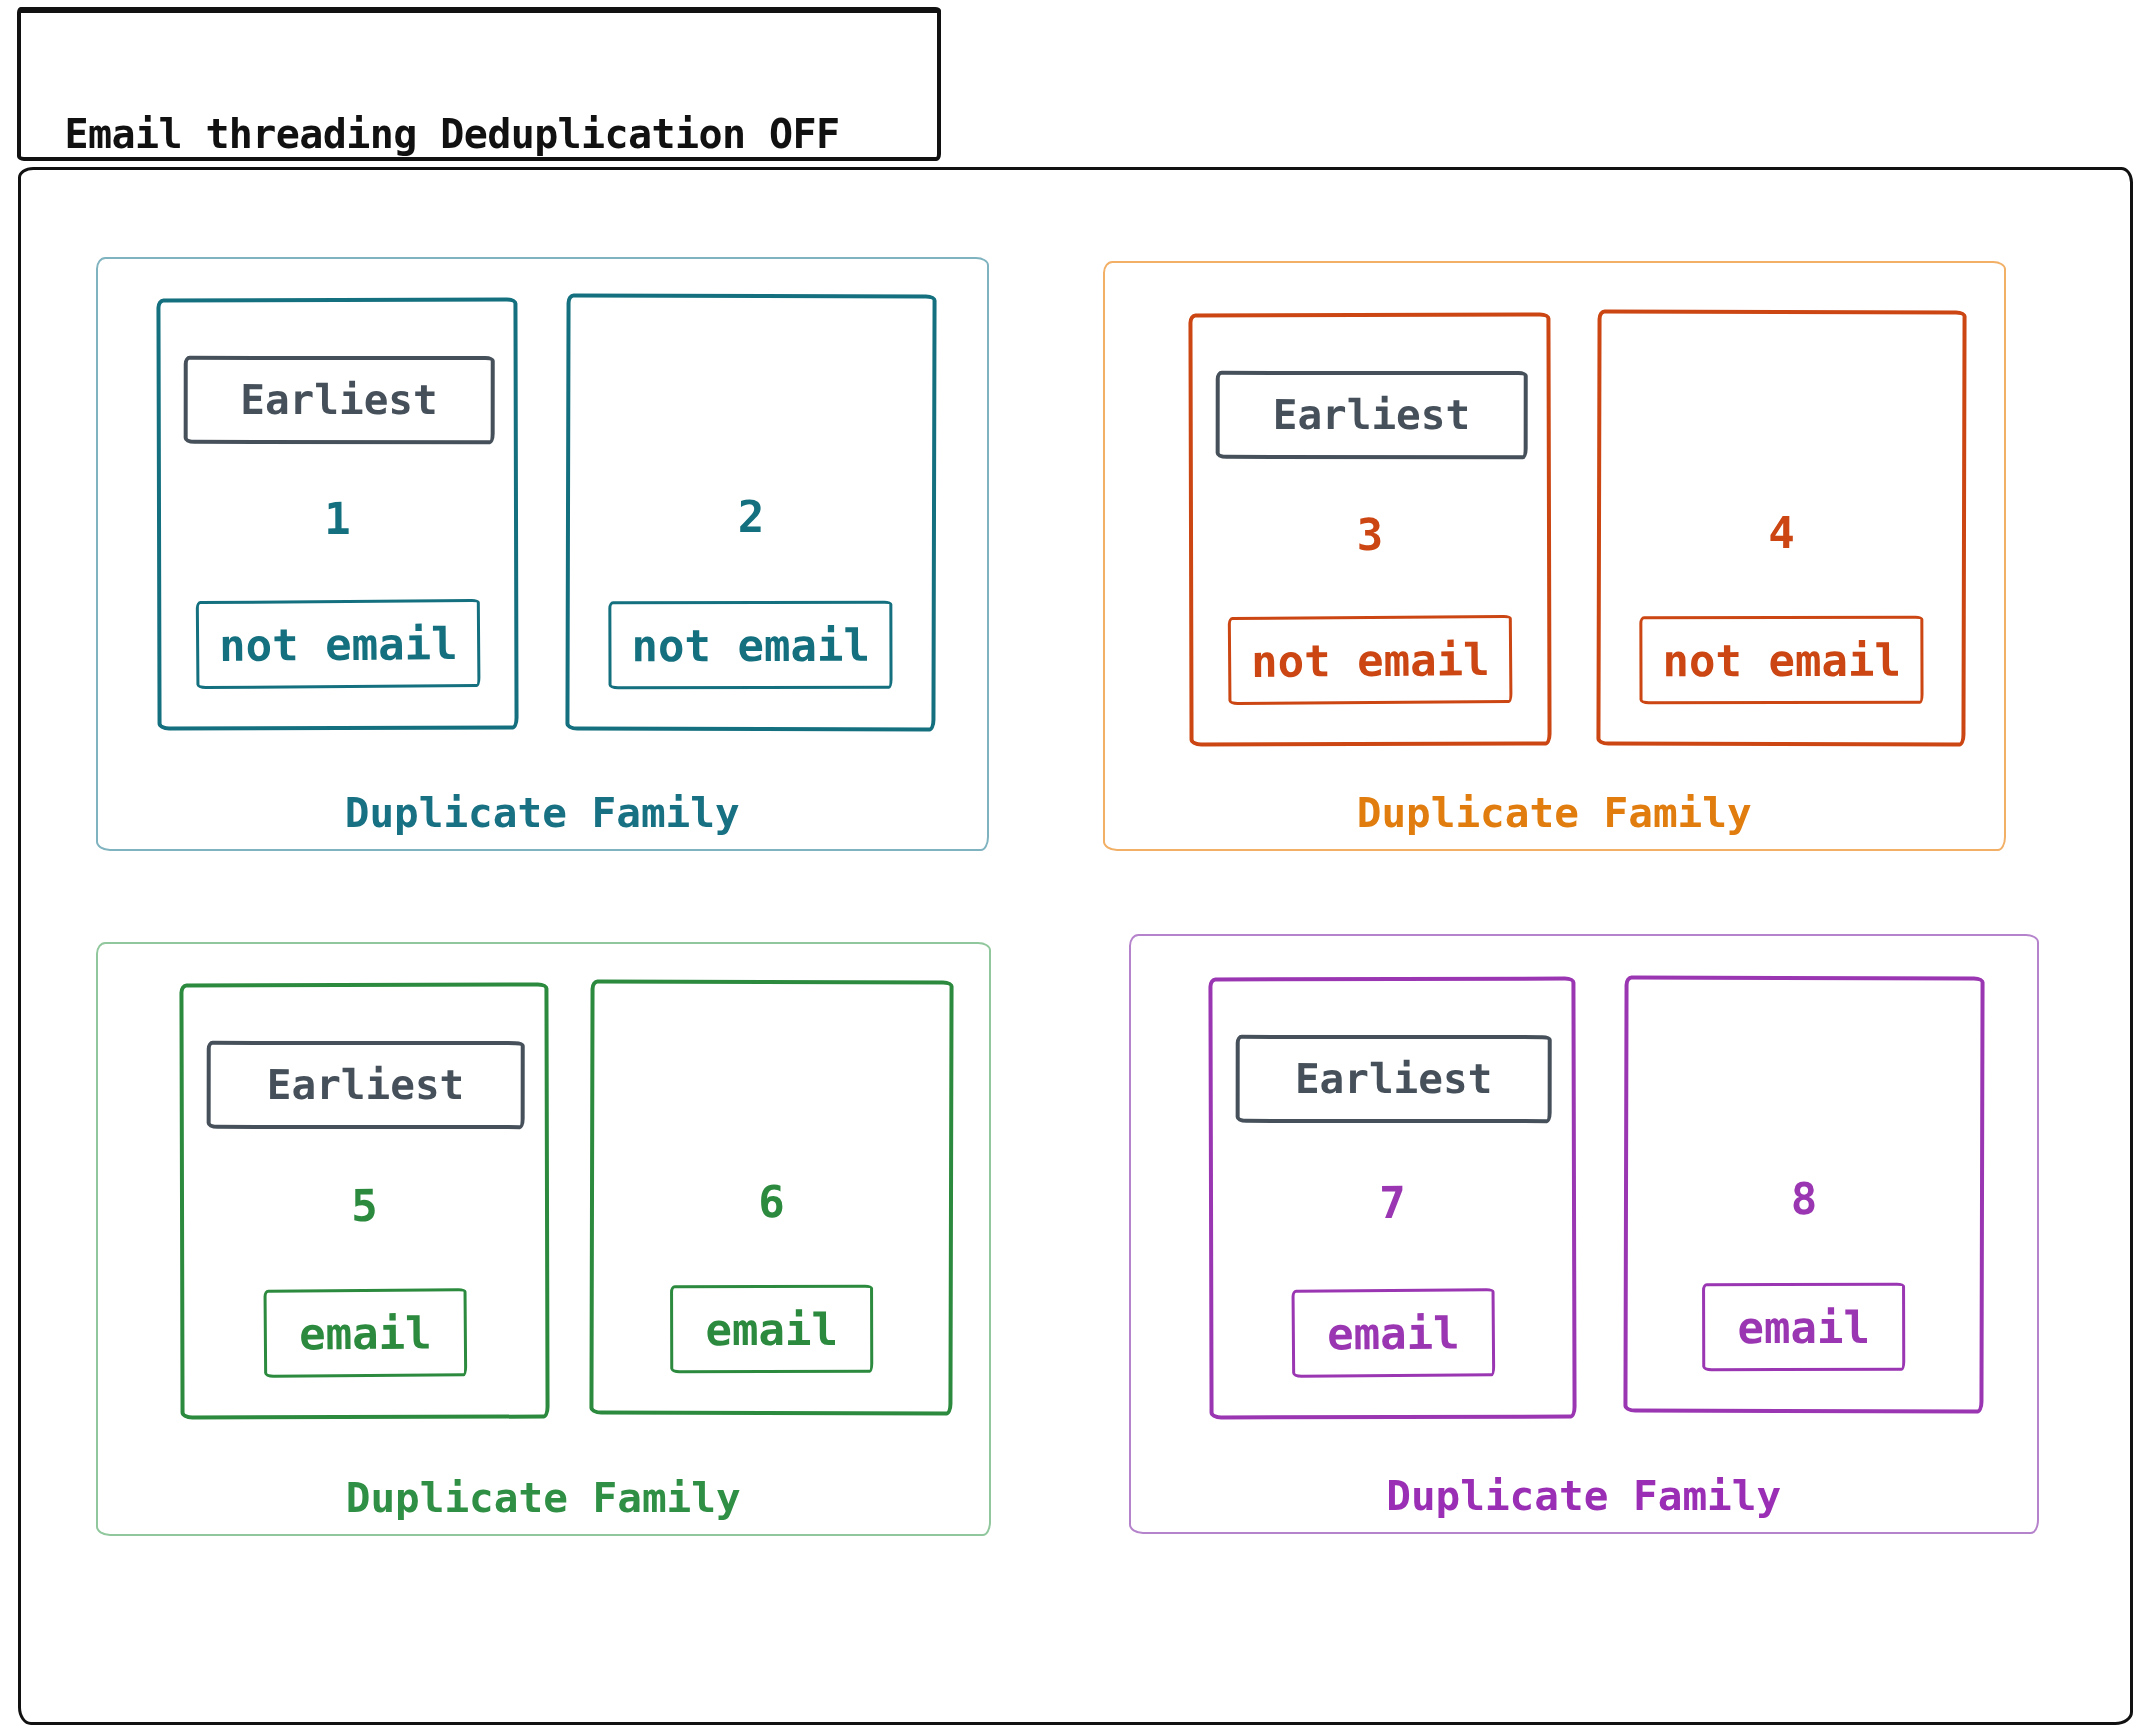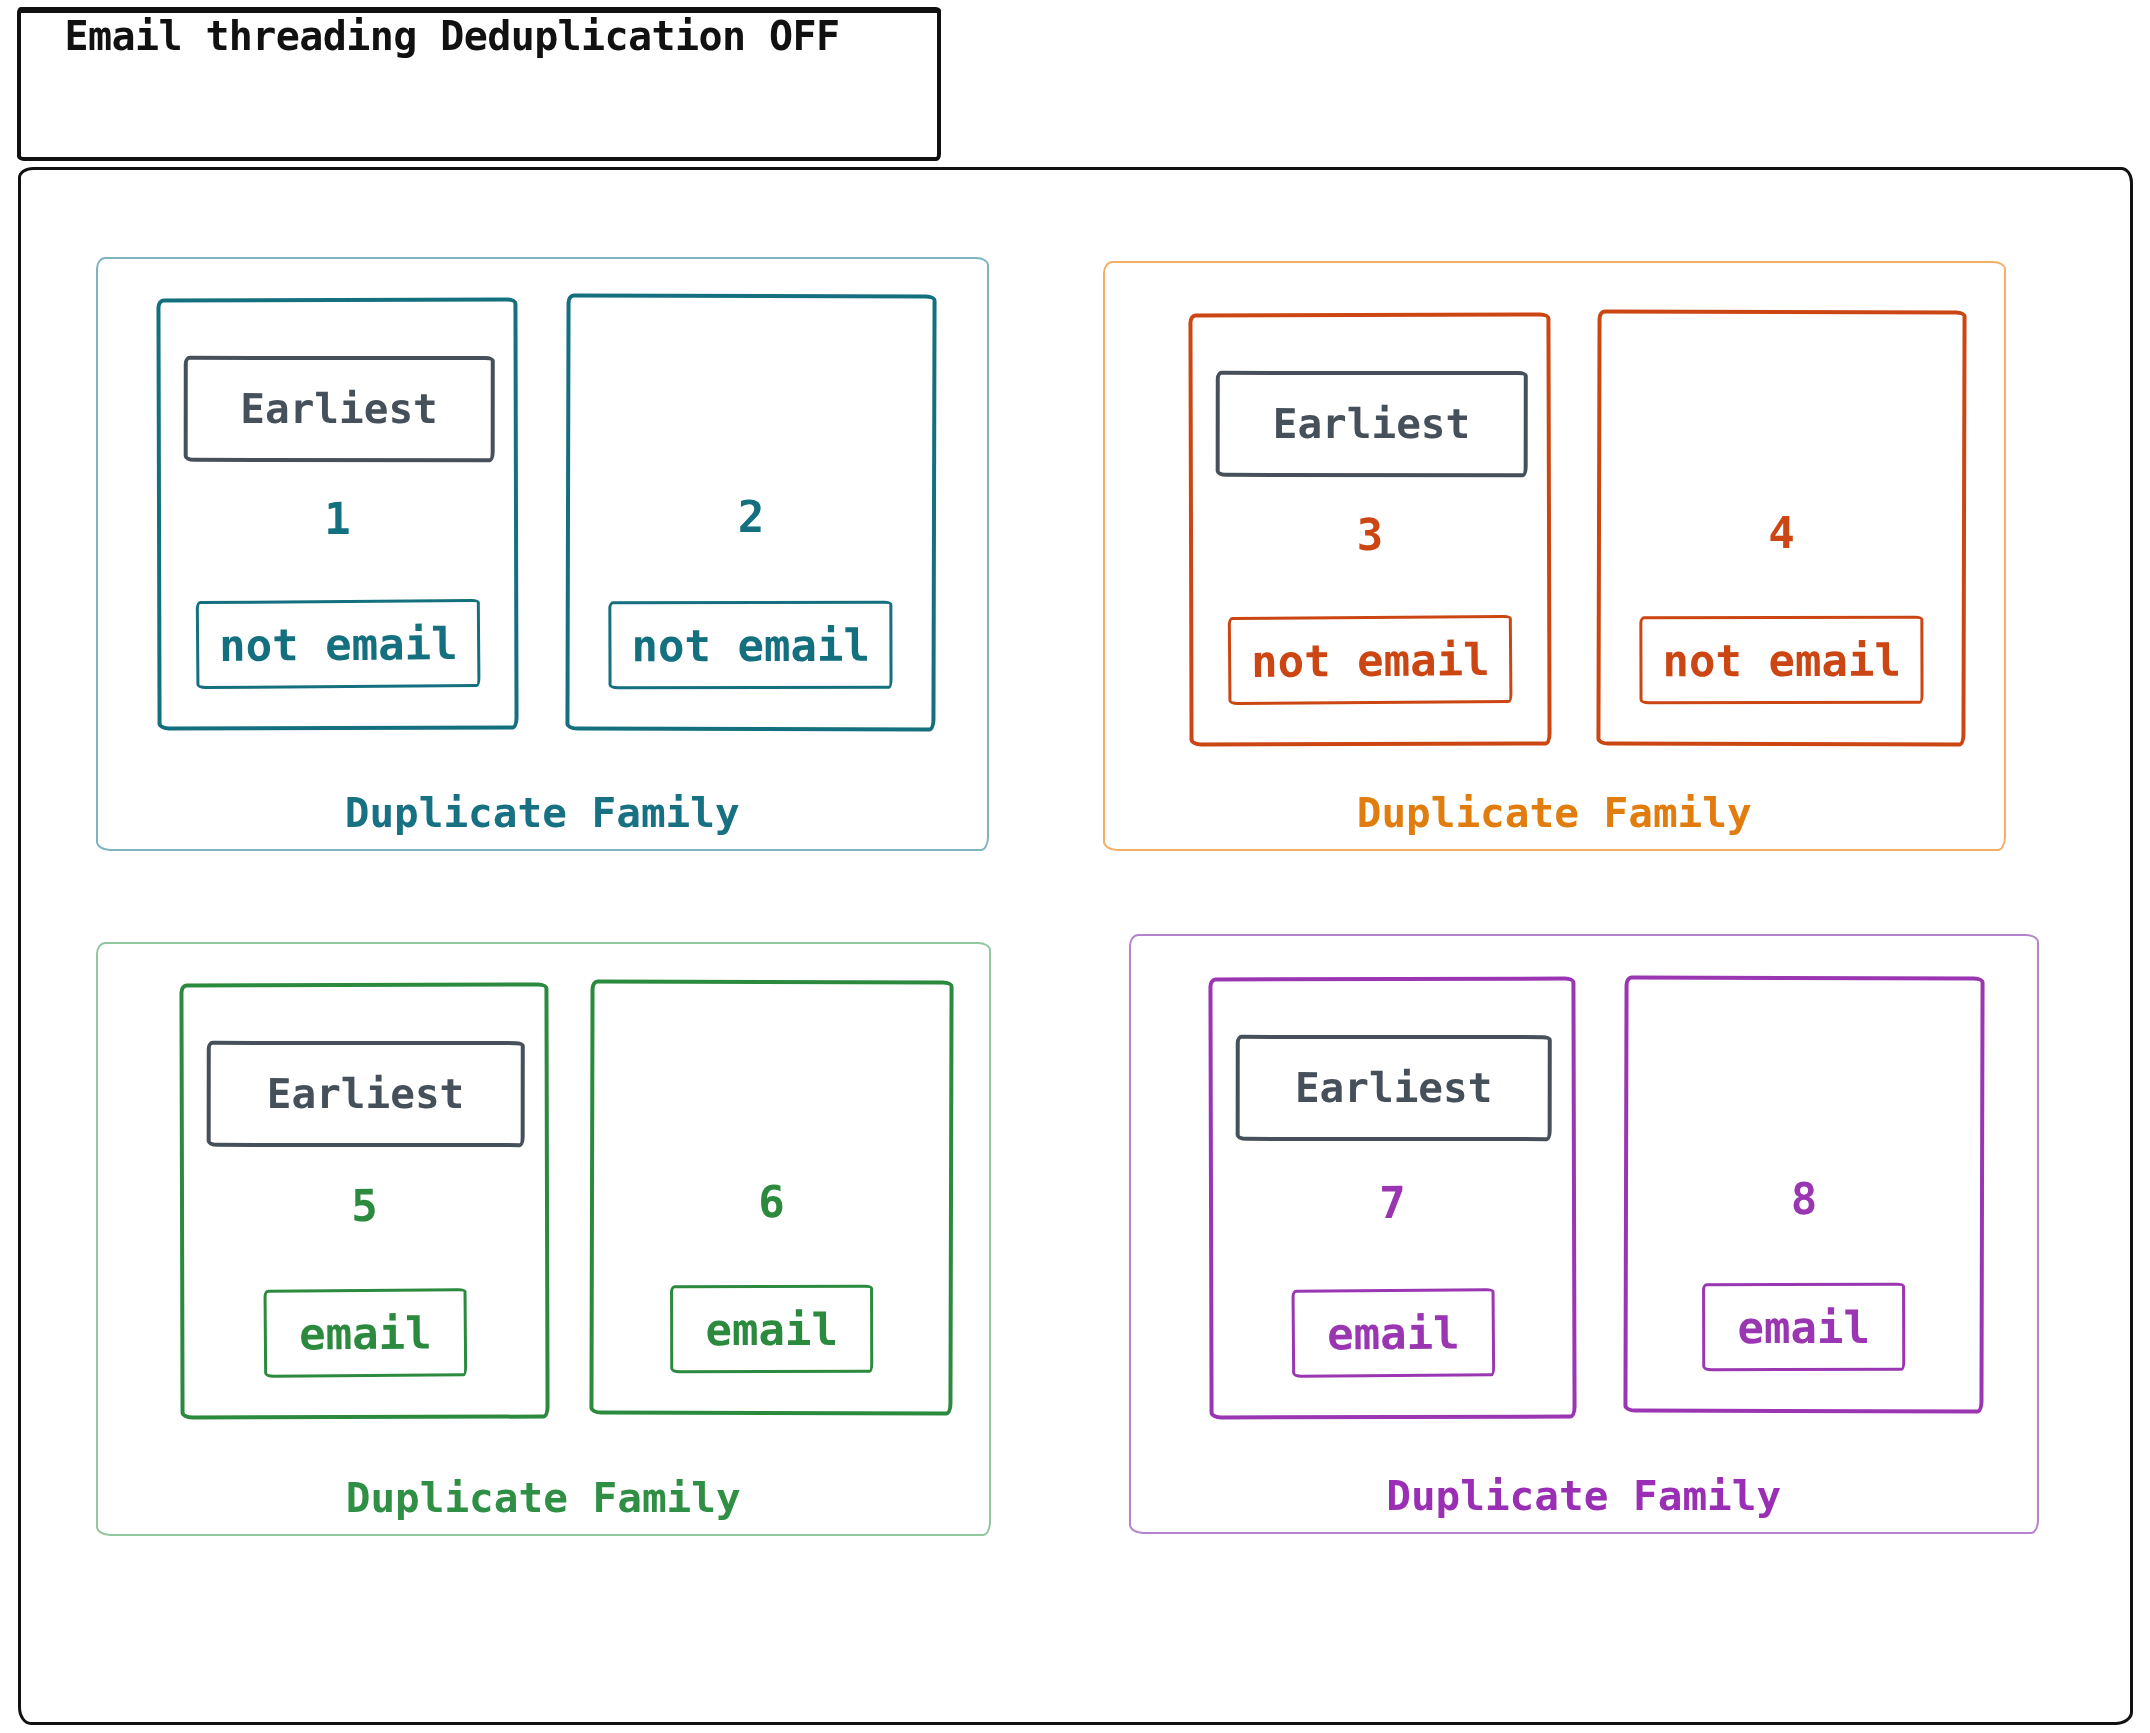--- a/index.html
+++ b/index.html
@@ -22,21 +22,21 @@
     left: 16.5px;
     top: 7px;
     width: 924px;
     height: 154px;
     box-sizing: border-box;
     background: #ffffff;
     border: 4.1px solid #111111;
     border-top-width: 6.5px;
     border-radius: 3.5px 5.9px 4.7px 7px / 5.9px 3.5px 7px 4.7px;
     display: flex;
-    align-items: flex-start;
+    align-items: flex-end;
     padding-left: 44px;
     z-index: 3;
   }
   .title-box span {
     font-size: 40px;
     font-weight: bold;
     letter-spacing: -0.6px;
     white-space: nowrap;
   }
 
@@ -96,21 +96,21 @@
   .fam-c .second { left: 492px; top: 36px; width: 363px; height: 435px; }
   .fam-d .first  { left: 78px; top: 41px; width: 367px; height: 442px; }
   .fam-d .second { left: 493px; top: 40px; width: 360px; height: 437px; }
 
   
   .earliest {
     position: absolute;
     left: 6.5%;
     top: 54px;
     width: 88%;
-    height: 106px;
+    height: 88px;
     box-sizing: border-box;
     border: 4.1px solid #46505a;
     border-radius: 5.9px 9.4px 4.7px 10.6px / 8.2px 4.7px 10.6px 5.9px;
     display: flex;
     align-items: center;
     justify-content: center;
     color: #46505a;
     font-size: 41px;
     font-weight: bold;
     transform: rotate(0.2deg);

